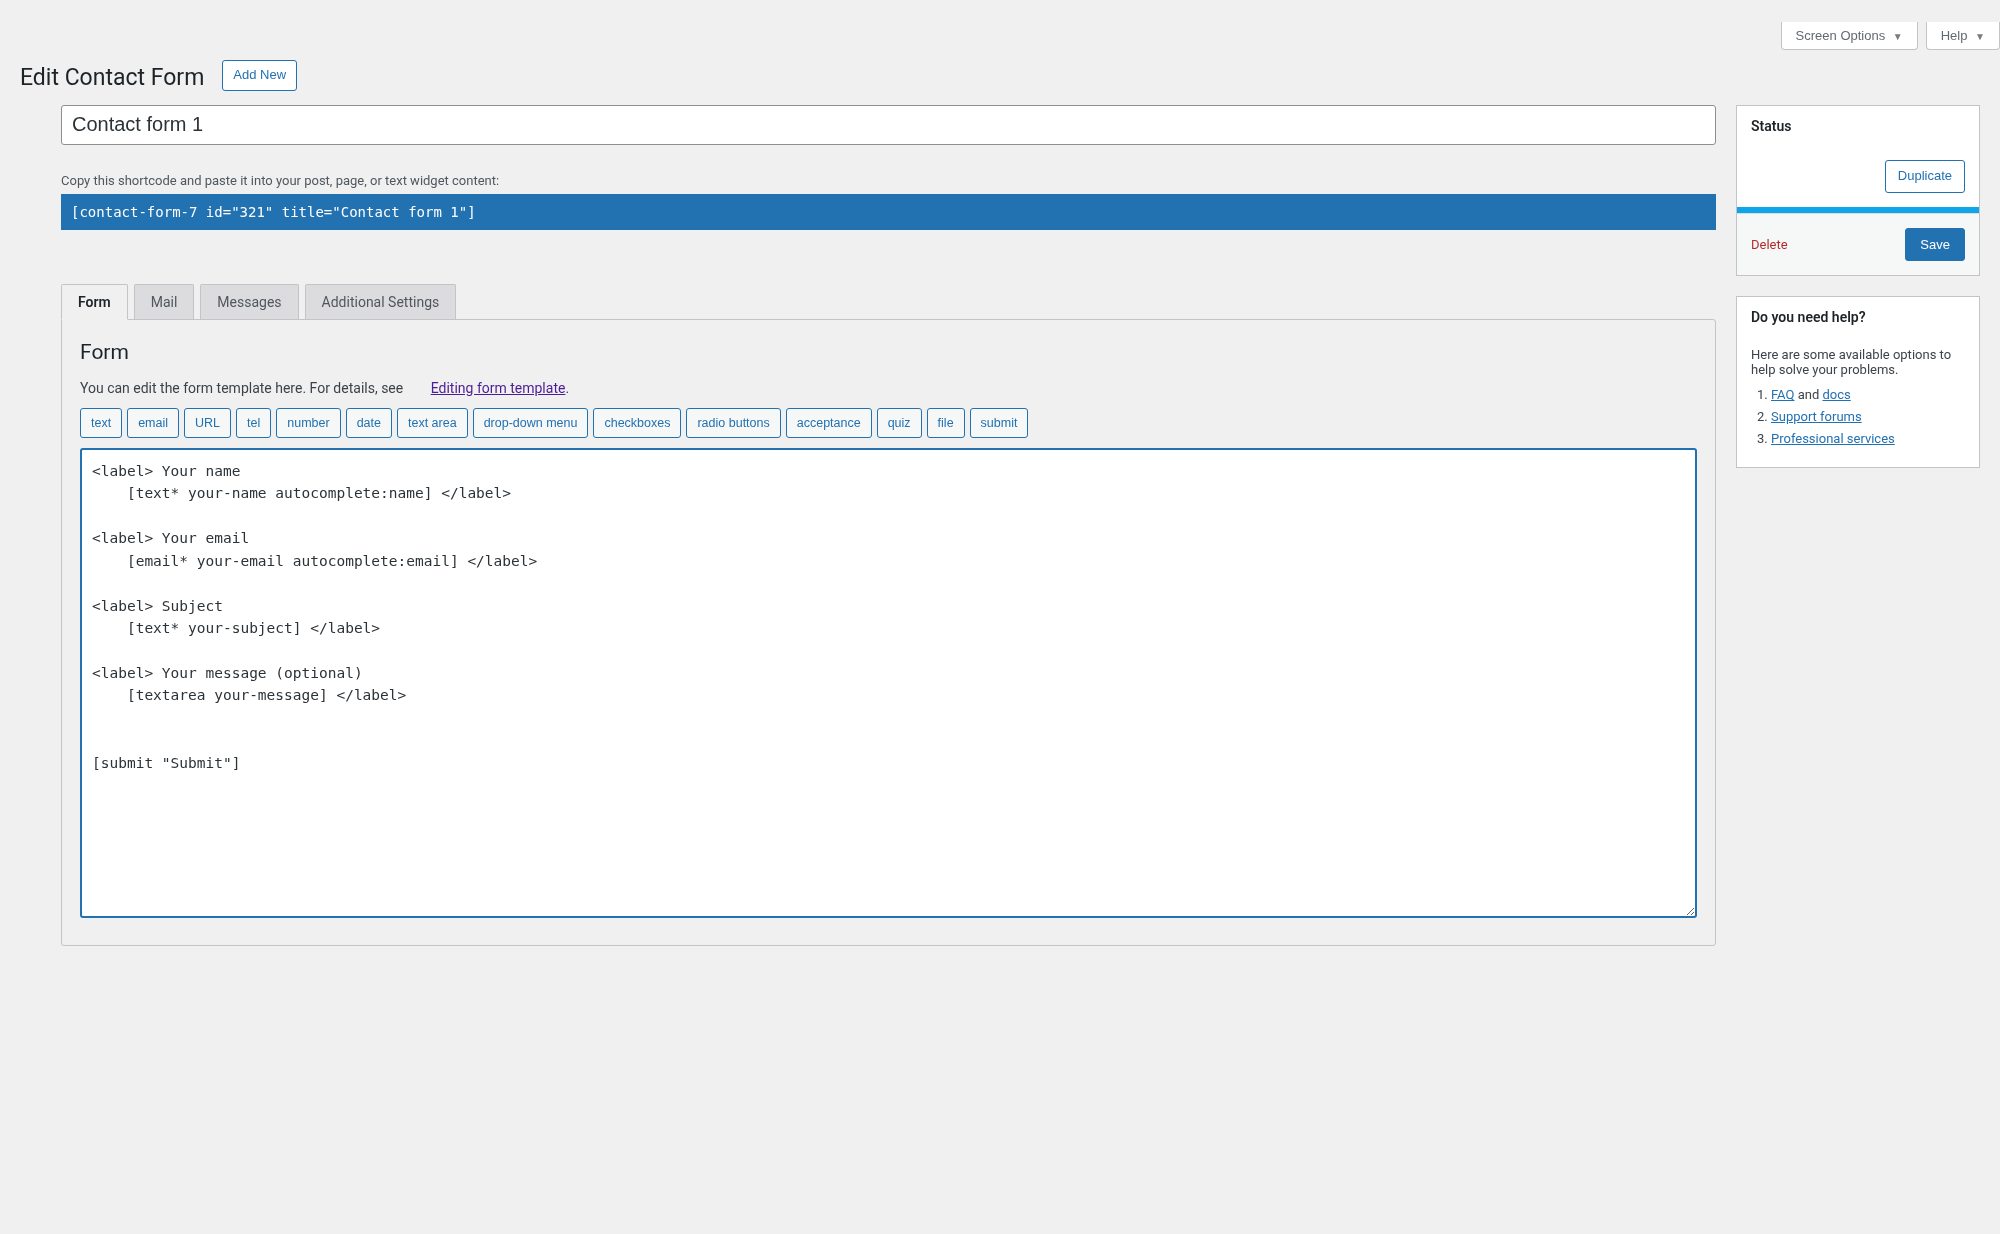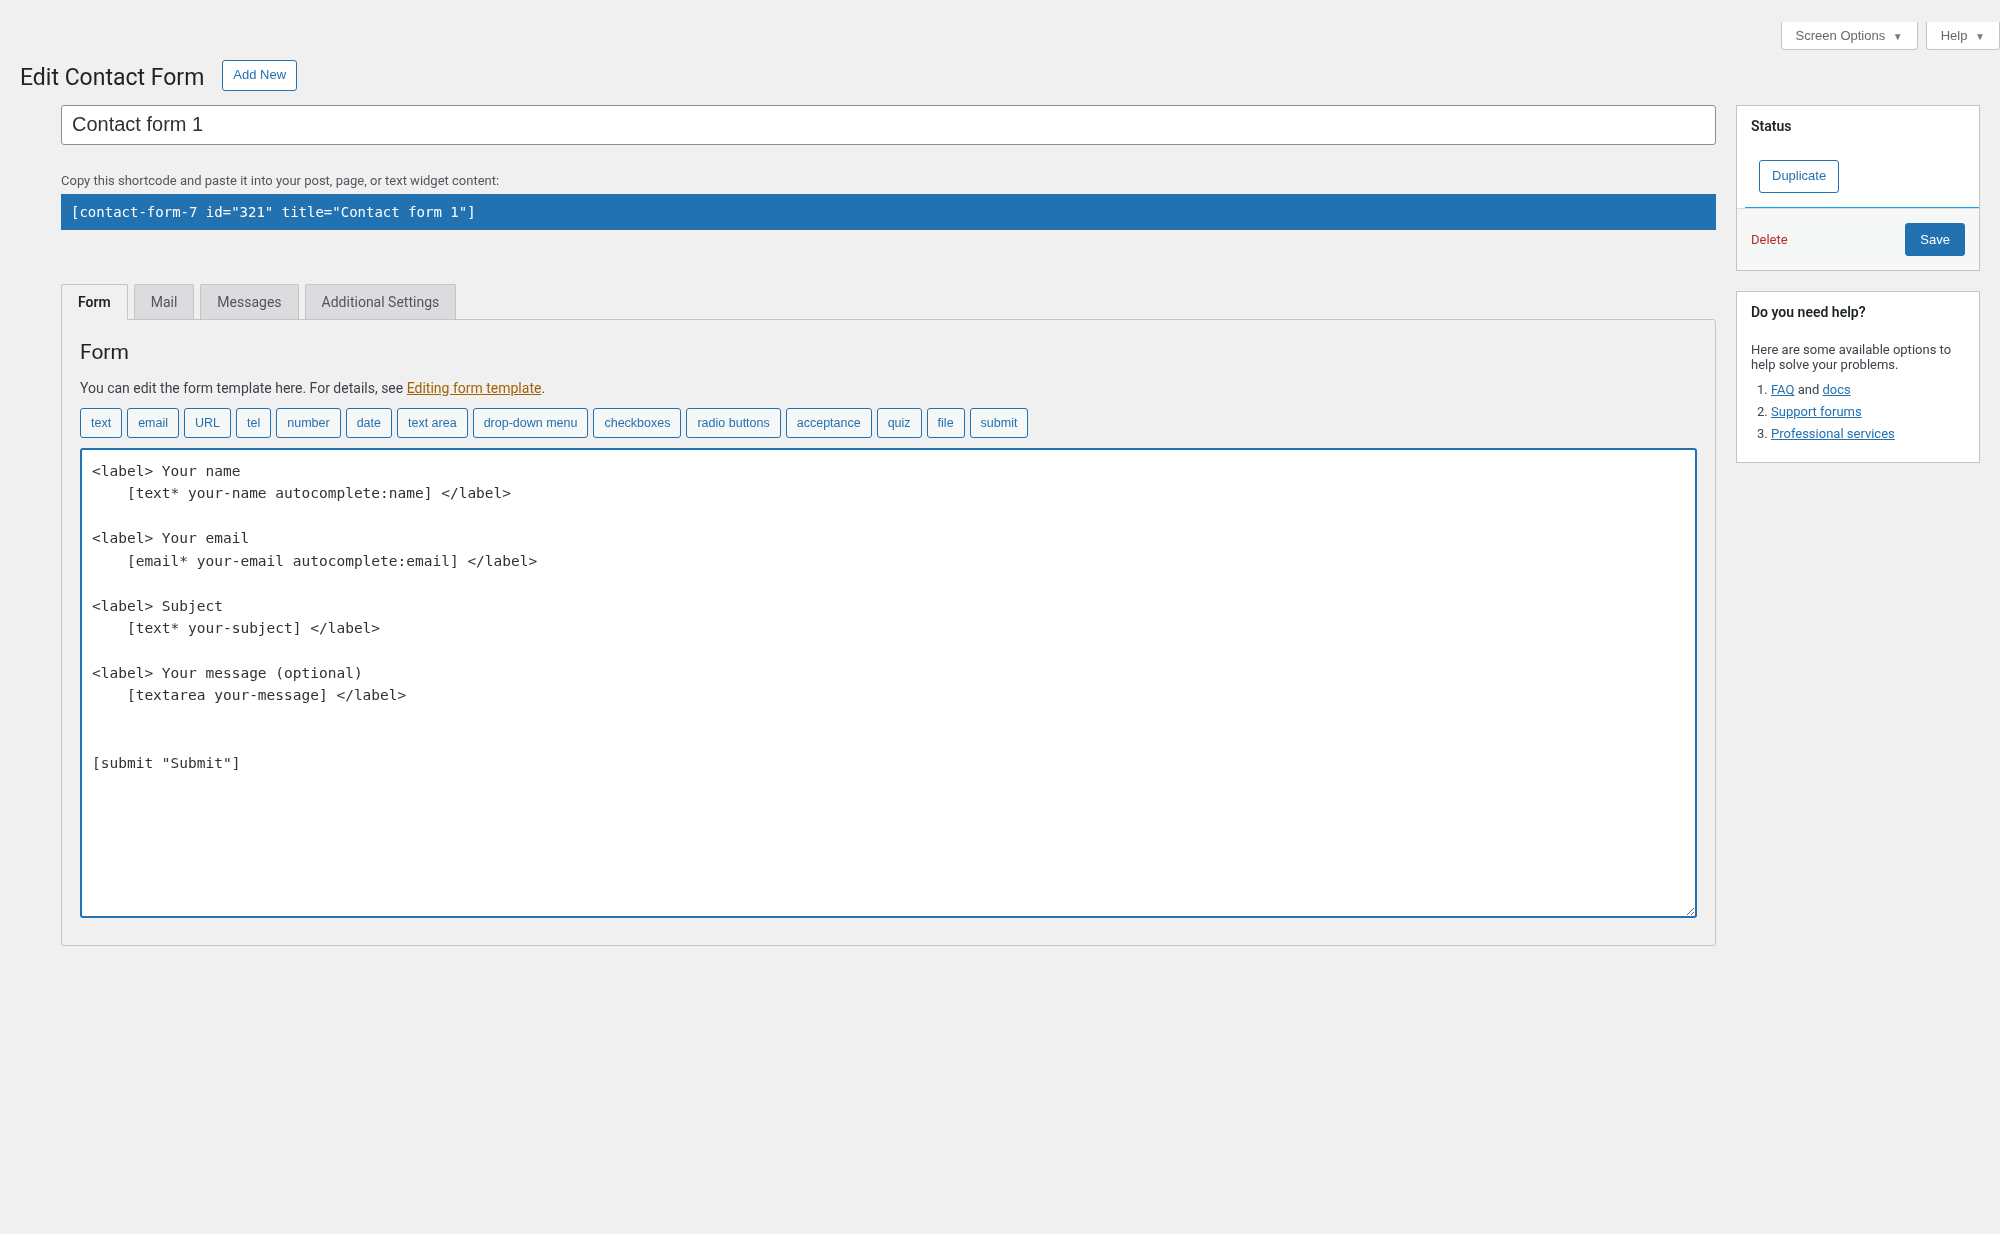--- a/index.html
+++ b/index.html
@@ -128,21 +128,22 @@
     font-weight: 400;
     margin-bottom: 16px;
     color: #1d2327;
   }
   .panel-desc {
     font-size: 14px;
     color: #3c434a;
     margin-bottom: 12px;
   }
   .panel-desc a {
-    color: #a16207;
+    color: #4c1d95;
+    margin-left: 24px;
   }
   .tag-btn-row {
     display: flex;
     flex-wrap: wrap;
     gap: 5px;
     margin-bottom: 10px;
   }
   .tag-btn {
     background: #f6f7f7;
     border: 1px solid #2271b1;
@@ -177,23 +178,23 @@
     font-weight: 600;
     color: #1d2327;
   }
   .postbox .inside {
     padding: 10px 14px 14px 14px;
     font-size: 13px;
     color: #3c434a;
   }
   .status-actions {
     display: flex;
+    justify-content: flex-end;
     padding: 14px;
-    border-bottom: 1px solid #0ea5e9;
-    margin-left: 8px;
+    border-bottom: 6px solid #0ea5e9;
   }
   .btn-secondary {
     background: #fff;
     border: 1px solid #2271b1;
     color: #2271b1;
     padding: 5px 12px;
     font-size: 13px;
     border-radius: 3px;
     cursor: pointer;
     line-height: 1.6;

